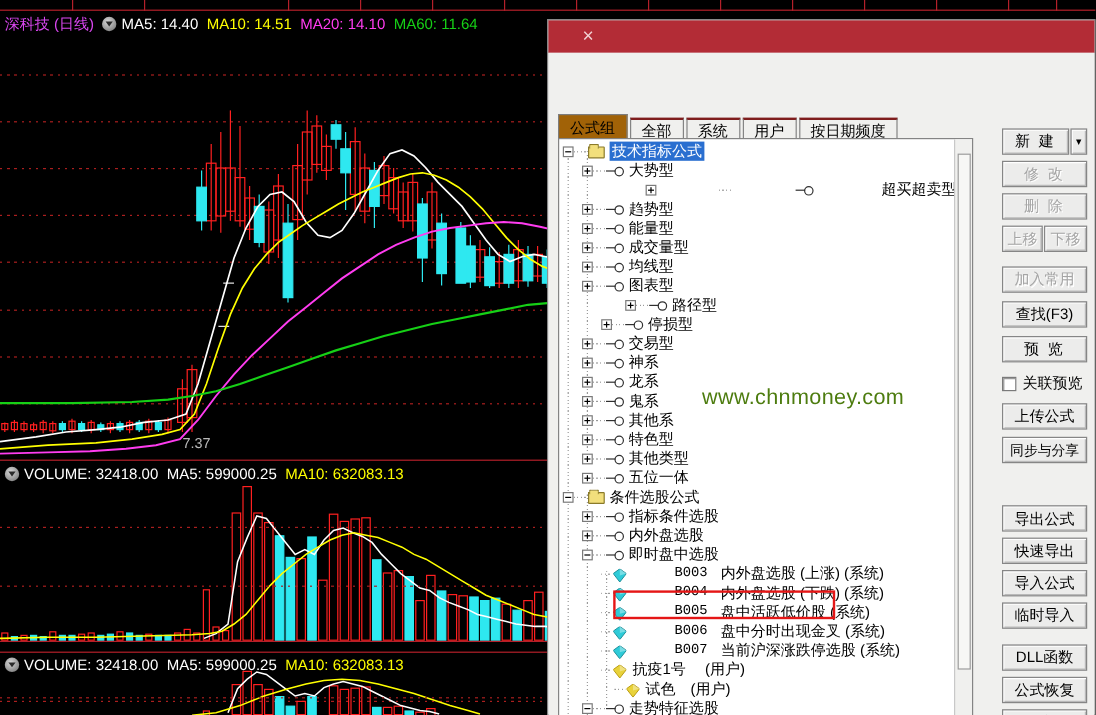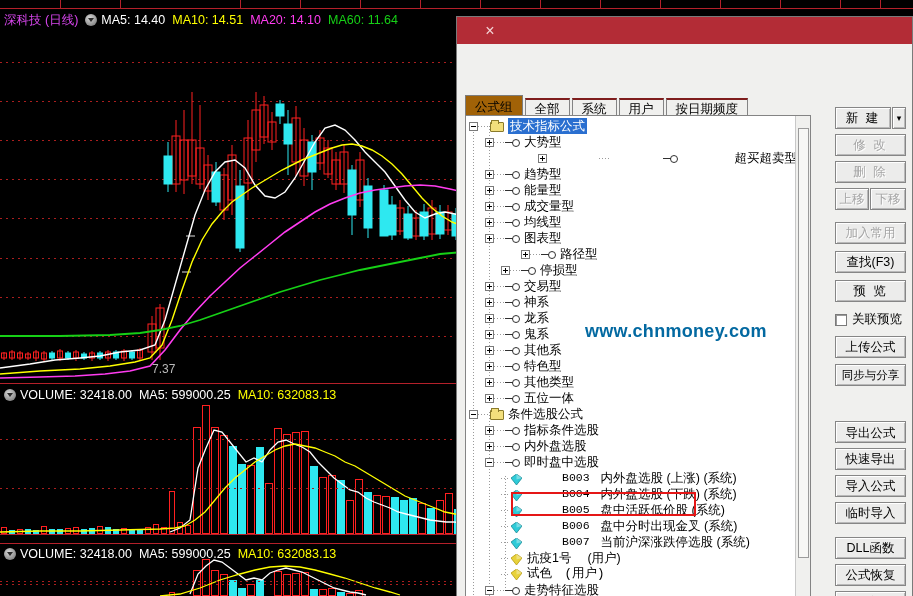--- a/index.html
+++ b/index.html
@@ -82,21 +82,21 @@
   .gem { width:11px; height:11px; flex:0 0 auto; margin:0 4px 0 1px; }
   .lbl { margin-left:1px; }
   .lbl.sel { background:#2a6fd0; color:#fff; padding:0 2px; }
   .code { font-family:"Liberation Mono","DejaVu Sans Mono",monospace; font-size:11.5px;padding-left:36px; }
 
   .redbox { position:absolute; left:510px; top:519px; width:185px; height:24px;
             border:2px solid #e51616; pointer-events:none; }
 
   
   .wm1 { position:absolute; left:575px; top:245px; font-size:19px; font-weight:bold; color:#111; letter-spacing:1px;}
-  .wm2 { position:absolute; left:575px; top:283px; font-size:18px; font-weight:bold; color:#0369a1; letter-spacing:.3px;}
+  .wm2 { position:absolute; left:575px; top:283px; font-size:18px; font-weight:normal; color:#4d7c0f; letter-spacing:.3px;}
 
   
   .btn { position:absolute; background:#ececeb; border:1px solid #868686;
          box-shadow: inset 1px 1px 0 #ffffff, inset -1px -1px 0 #b9b9b9;
          font-size:12.5px; color:#000; display:flex; align-items:center; justify-content:center;
          letter-spacing:2px; }
   .btn.dis { color:#a5a5a5; text-shadow:1px 1px 0 #ffffff; }
   .btn.nols { letter-spacing:0; }
   .chk { position:absolute; display:flex; align-items:center; font-size:12.5px; color:#000; }
   .chk .box { width:12px; height:12px; background:#fff; border:1px solid #7a7a7a;
@@ -651,21 +651,21 @@
             </div>
             <div class="row" style="position: absolute; left: 0px; top: 434px; width: 331px;">
               <span style="display: inline-block; width: 35px; flex: 0 0 auto;"></span>
               <span class="dashseg" style="width: 9px;"></span>
               <span class="gem"><svg width="11" height="11" viewBox="0 0 11 11">
                   <polygon points="5.5,0 11,4 5.5,11 0,4" fill="#e8d23a" stroke="#b89a10" stroke-width="0.8"></polygon>
                   <polygon points="5.5,0 11,4 5.5,5.5" fill="#ffffff" opacity="0.35"></polygon>
                 </svg></span>
               <span class="lbl">抗疫1号　 (用户)</span>
             </div>
-            <div class="row" style="position: absolute; left: 0px; top: 450px; width: 331px; font-family: Liberation Mono, monospace;">
+            <div class="row" style="position: absolute; left: 11px; top: 450px; width: 331px;">
               <span style="display: inline-block; width: 35px; flex: 0 0 auto;"></span>
               <span class="dashseg" style="width: 9px;"></span>
               <span class="gem"><svg width="11" height="11" viewBox="0 0 11 11">
                   <polygon points="5.5,0 11,4 5.5,11 0,4" fill="#e8d23a" stroke="#b89a10" stroke-width="0.8"></polygon>
                   <polygon points="5.5,0 11,4 5.5,5.5" fill="#ffffff" opacity="0.35"></polygon>
                 </svg></span>
               <span class="lbl">试色　(用户)</span>
             </div>
             <div class="row" style="position: absolute; left: 0px; top: 466px; width: 331px;">
               <span style="display: inline-block; width: 19px; flex: 0 0 auto;"></span>

